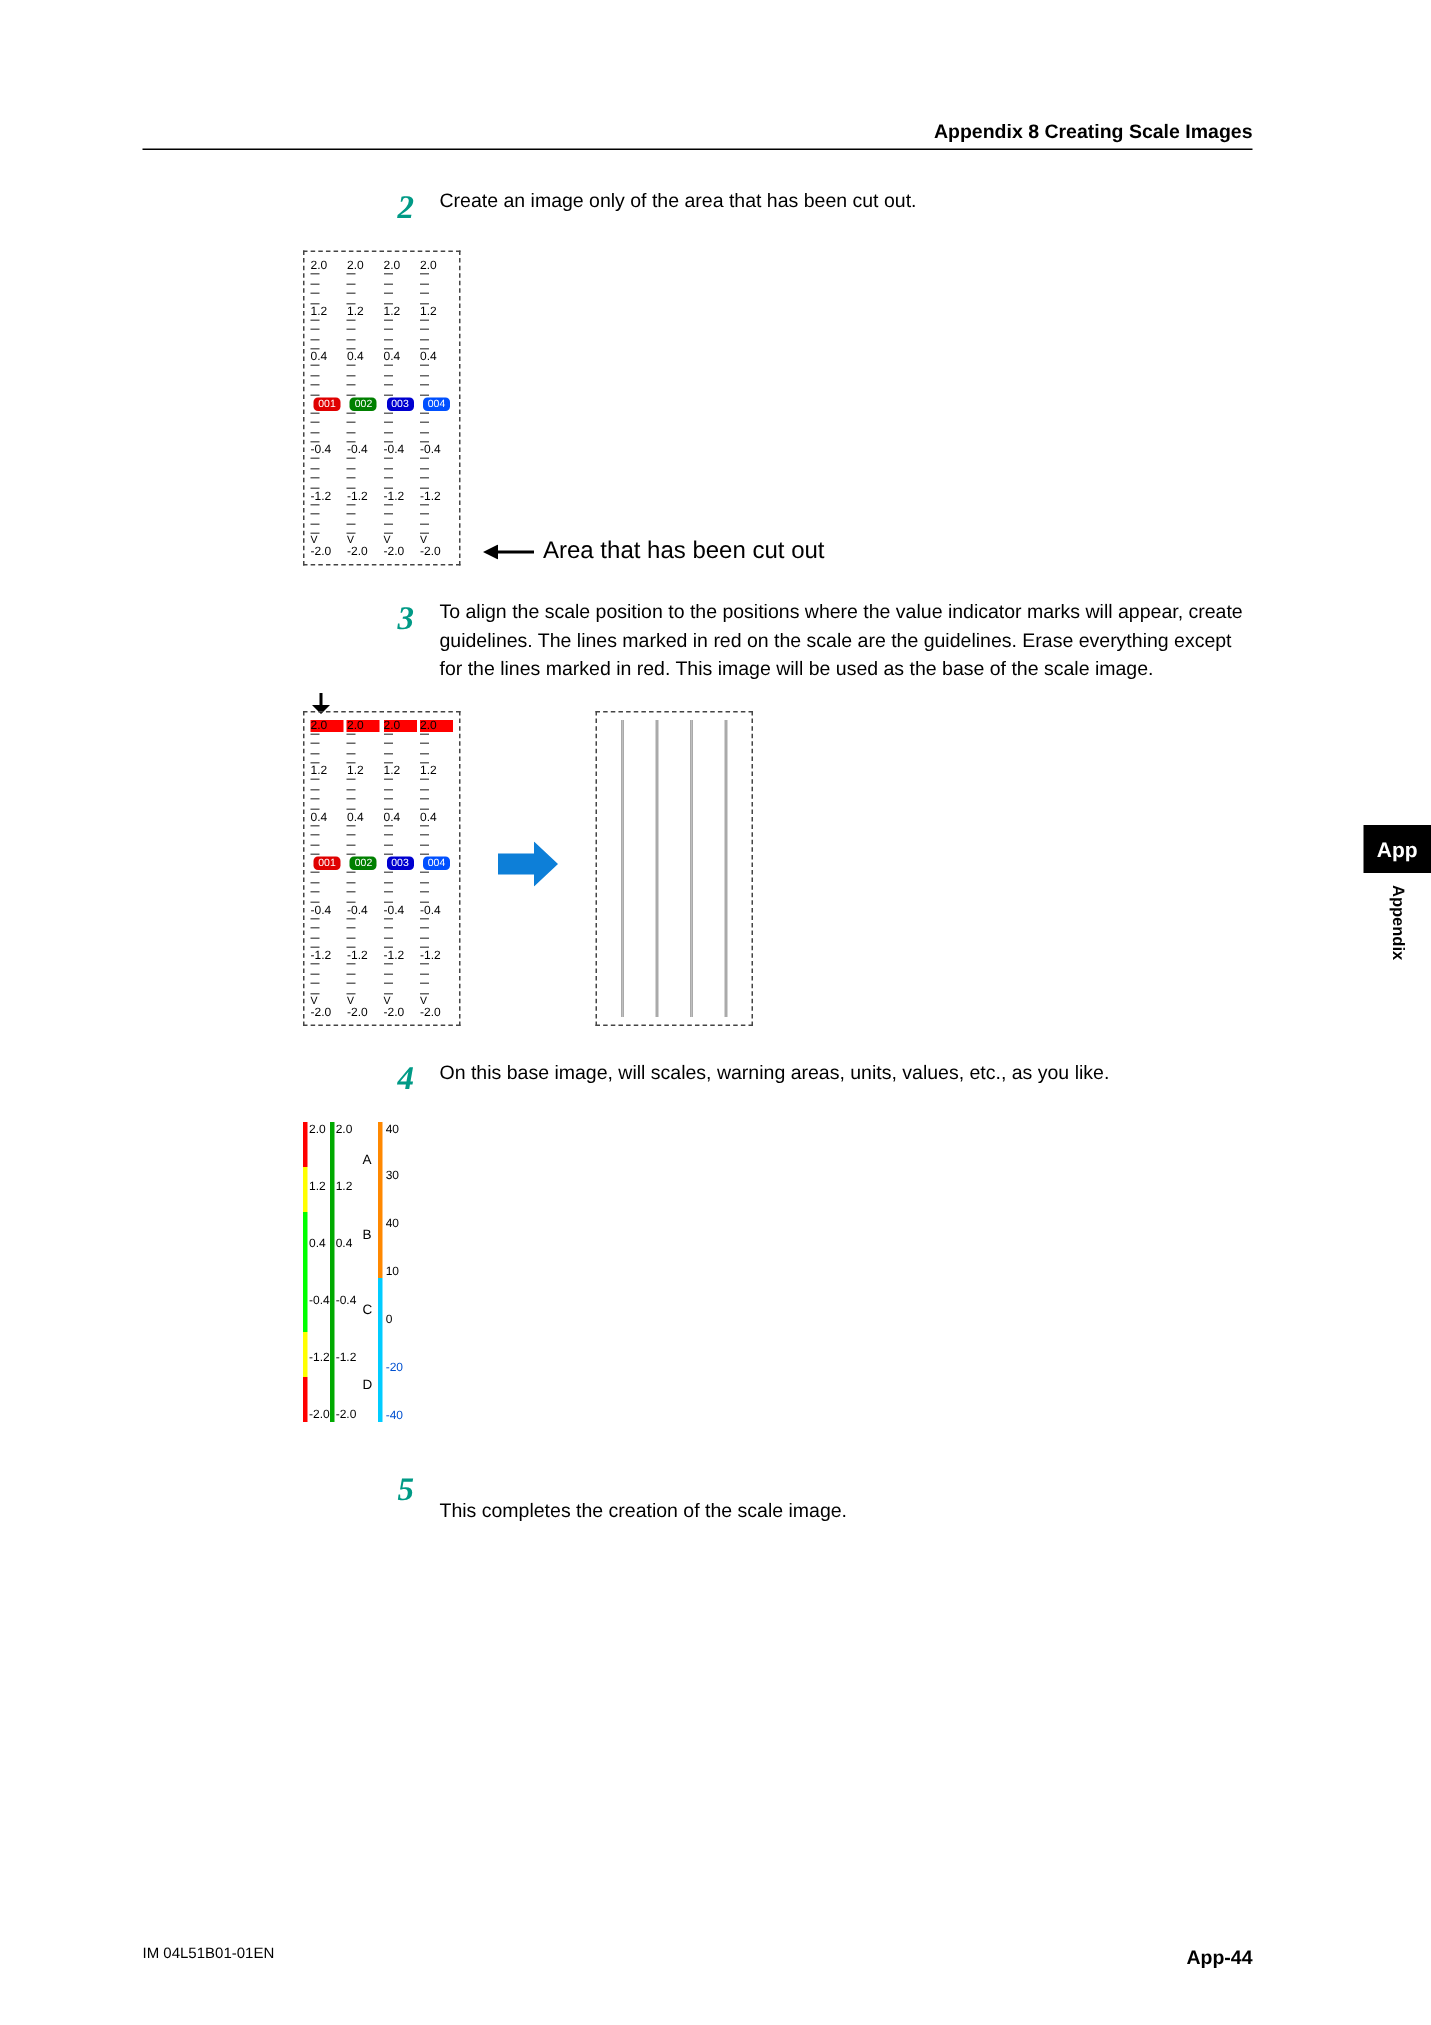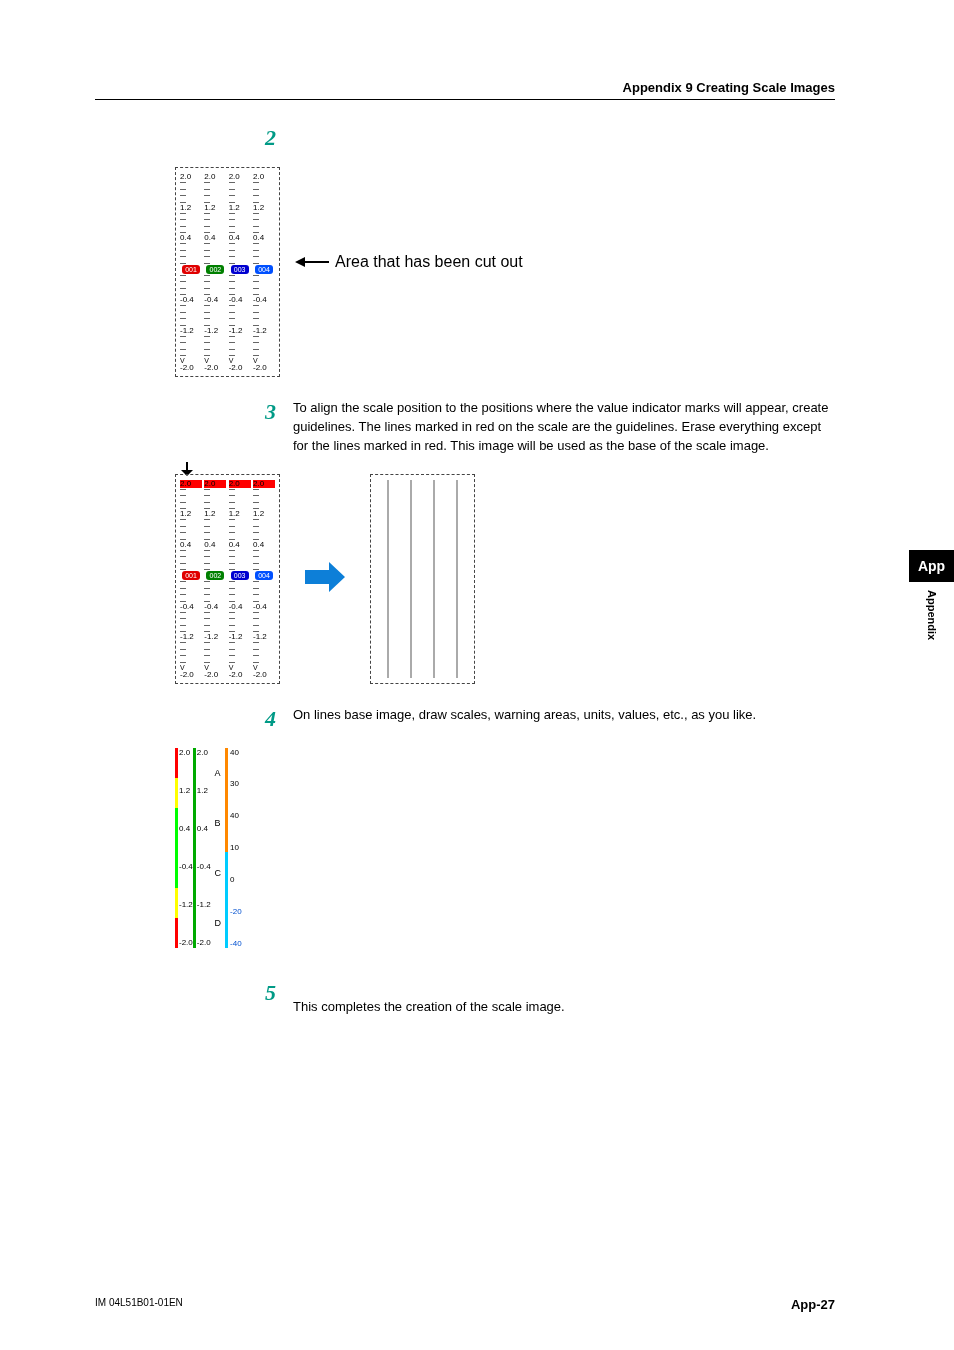--- a/index.html
+++ b/index.html
@@ -41,24 +41,24 @@
     flex-shrink: 0;
     line-height: 1;
     padding-top: 2px;
   }
   .steptext {
     font-size: 13px;
     line-height: 1.45;
     flex: 1;
   }
   .figarea {
-    margin-left: 80px;
+    margin-left: 107px;
     margin-bottom: 22px;
     display: flex;
-    align-items: flex-start;
+    align-items: flex-end;
   }
   .scalebox {
     border: 1px dashed #444;
     width: 105px;
     height: 210px;
     padding: 5px 4px 4px 4px;
     display: flex;
     justify-content: space-between;
     font-size: 8px;
     position: relative;
@@ -150,24 +150,25 @@
 </style>
 </head>
 <body>
 
 <div class="sidetab">
   <div class="apptab">App</div>
   <div class="appvert">Appendix</div>
 </div>
 
 <div class="page">
-  <div class="header-line">Appendix 9 Creating Scale Images</div>
+  <div class="header-line">Appendix 8 Creating Scale Images</div>
 
   <div class="step">
     <div class="stepnum">2</div>
+    <div class="steptext">Create an image only of the area that has been cut out.</div>
   </div>
   <div class="figarea">
     <div class="scalebox" id="sb1">
         <div class="col">
           <div class="val" style="">2.0</div>
           <div class="ticks">
             <div class="tick"></div>
             <div class="tick"></div>
             <div class="tick"></div>
             <div class="tick"></div>
@@ -561,21 +562,21 @@
     <div class="resultbox">
       <div class="vline short"></div>
         <div class="vline short"></div>
         <div class="vline short"></div>
         <div class="vline short"></div>
     </div>
   </div>
 
   <div class="step">
     <div class="stepnum">4</div>
-    <div class="steptext">On lines base image, draw scales, warning areas, units, values, etc., as you like.</div>
+    <div class="steptext">On this base image, will scales, warning areas, units, values, etc., as you like.</div>
   </div>
   <div class="figarea">
     <div class="step4box" id="sb4">
         <div style="display:flex">
           <div style="width:3px;height:200px;background:linear-gradient(#f00 0 15%, #ff0 15% 30%, #0f0 30% 70%, #ff0 70% 85%, #f00 85% 100%);margin-right:1px"></div>
           <div style="display:flex;flex-direction:column;justify-content:space-between;height:200px;font-size:8px">
             <div>2.0</div>
             <div>1.2</div>
             <div>0.4</div>
             <div>-0.4</div>
@@ -619,14 +620,14 @@
     <div class="stepnum">5</div>
     <div class="steptext">
       <br>
       <span>This completes the creation of the scale image.</span>
     </div>
   </div>
 </div>
 
 <div class="footer">
   <span>IM 04L51B01-01EN</span>
-  <span class="pg">App-27</span>
+  <span class="pg">App-44</span>
 </div>
 
 </body></html>

